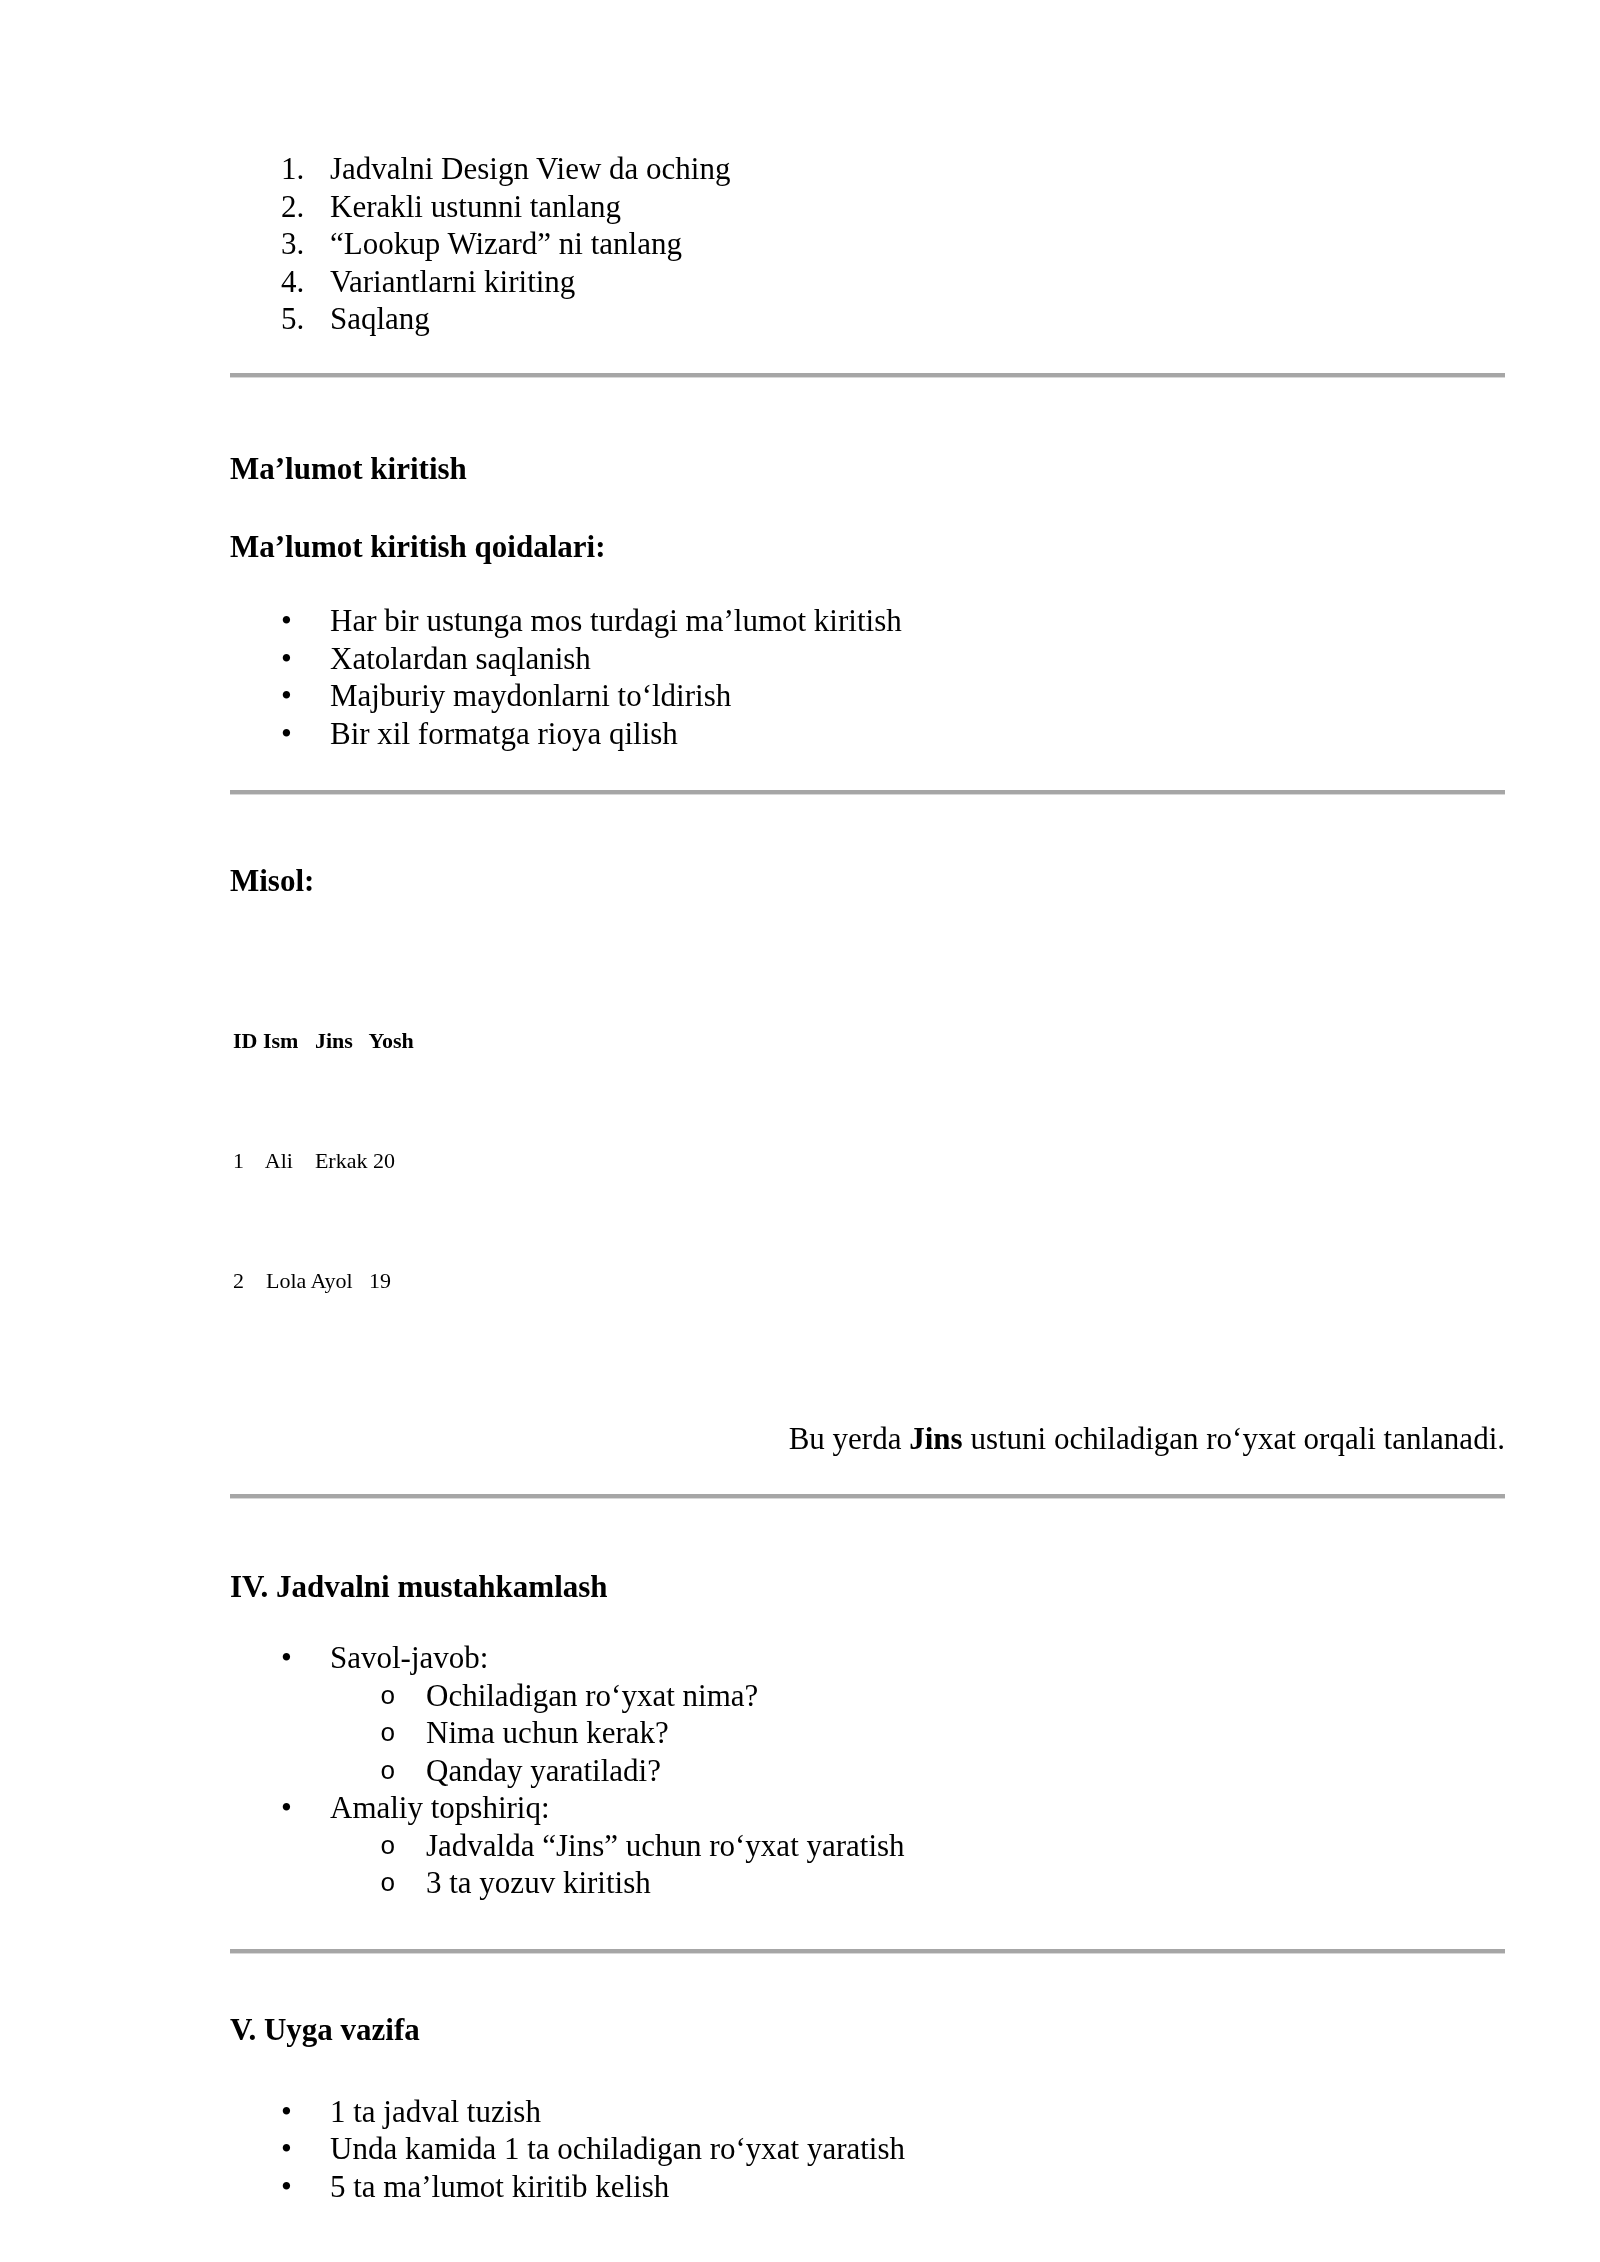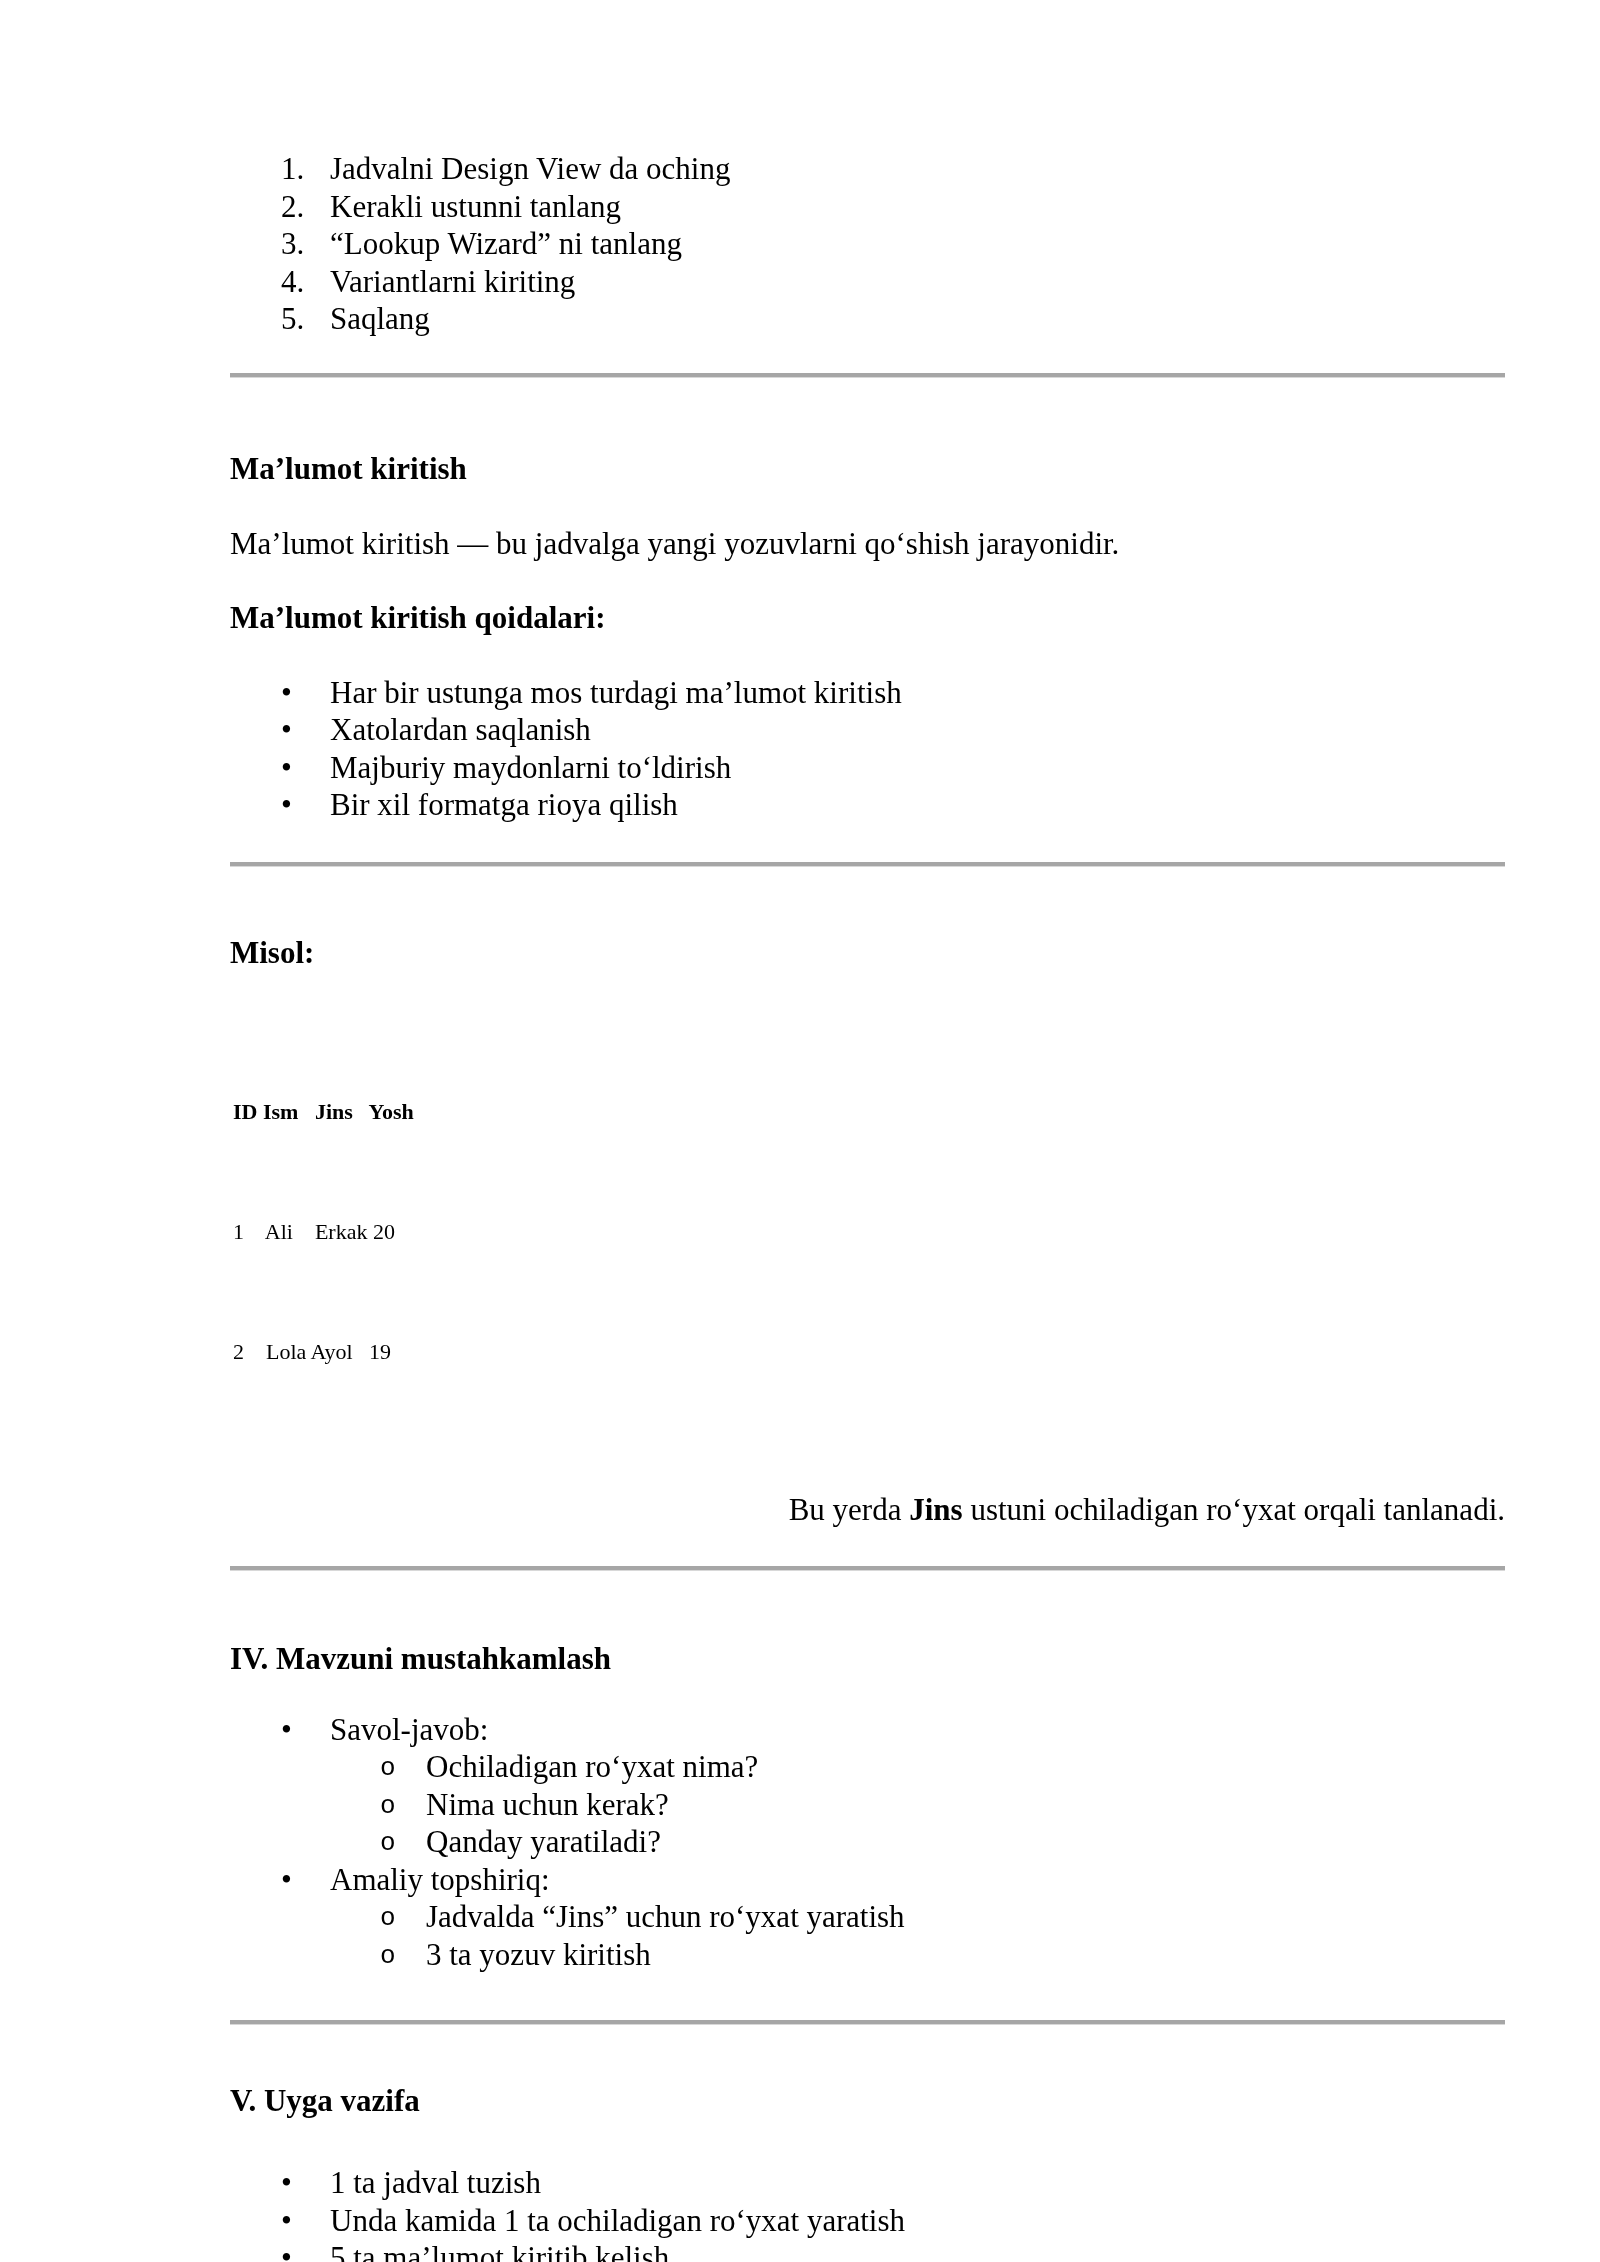--- a/index.html
+++ b/index.html
@@ -105,21 +105,20 @@
     <li><span class="marker">2.</span><span>Kerakli ustunni tanlang</span></li>
     <li><span class="marker">3.</span><span>“Lookup Wizard” ni tanlang</span></li>
     <li><span class="marker">4.</span><span>Variantlarni kiriting</span></li>
     <li><span class="marker">5.</span><span>Saqlang</span></li>
   </ol>
 
   <hr class="divider mt-hr1">
 
   <h2 class="mt-h2a">Ma’lumot kiritish</h2>
 
-  <p class="mt-intro">Ma’lumot kiritish — bu jadvalga yangi yozuvlarni qoʻshish jarayonidir.</p>
 
   <p class="bold mt-ruleslb">Ma’lumot kiritish qoidalari:</p>
 
   <ul class="bullets mt-rules">
     <li><span class="marker">•</span><span>Har bir ustunga mos turdagi ma’lumot kiritish</span></li>
     <li><span class="marker">•</span><span>Xatolardan saqlanish</span></li>
     <li><span class="marker">•</span><span>Majburiy maydonlarni toʻldirish</span></li>
     <li><span class="marker">•</span><span>Bir xil formatga rioya qilish</span></li>
   </ul>
 
@@ -130,21 +129,21 @@
   <div class="texttable mt-table">
     <div class="row-header">ID Ism   Jins   Yosh</div>
     <div>1    Ali    Erkak 20</div>
     <div>2    Lola Ayol   19</div>
   </div>
 
   <p class="note mt-note"><span>Bu yerda </span><span class="inline-bold">Jins</span><span> ustuni ochiladigan roʻyxat orqali tanlanadi.</span></p>
 
   <hr class="divider mt-hr3">
 
-  <h2 class="mt-h2iv">IV. Mavzuni mustahkamlash</h2>
+  <h2 class="mt-h2iv">IV. Jadvalni mustahkamlash</h2>
 
   <ul class="bullets mt-ulivl">
     <li>
       <span class="marker">•</span><span>Savol-javob:</span>
       <ul class="sub-bullets">
         <li><span class="marker">o</span><span>Ochiladigan roʻyxat nima?</span></li>
         <li><span class="marker">o</span><span>Nima uchun kerak?</span></li>
         <li><span class="marker">o</span><span>Qanday yaratiladi?</span></li>
       </ul>
     </li>

